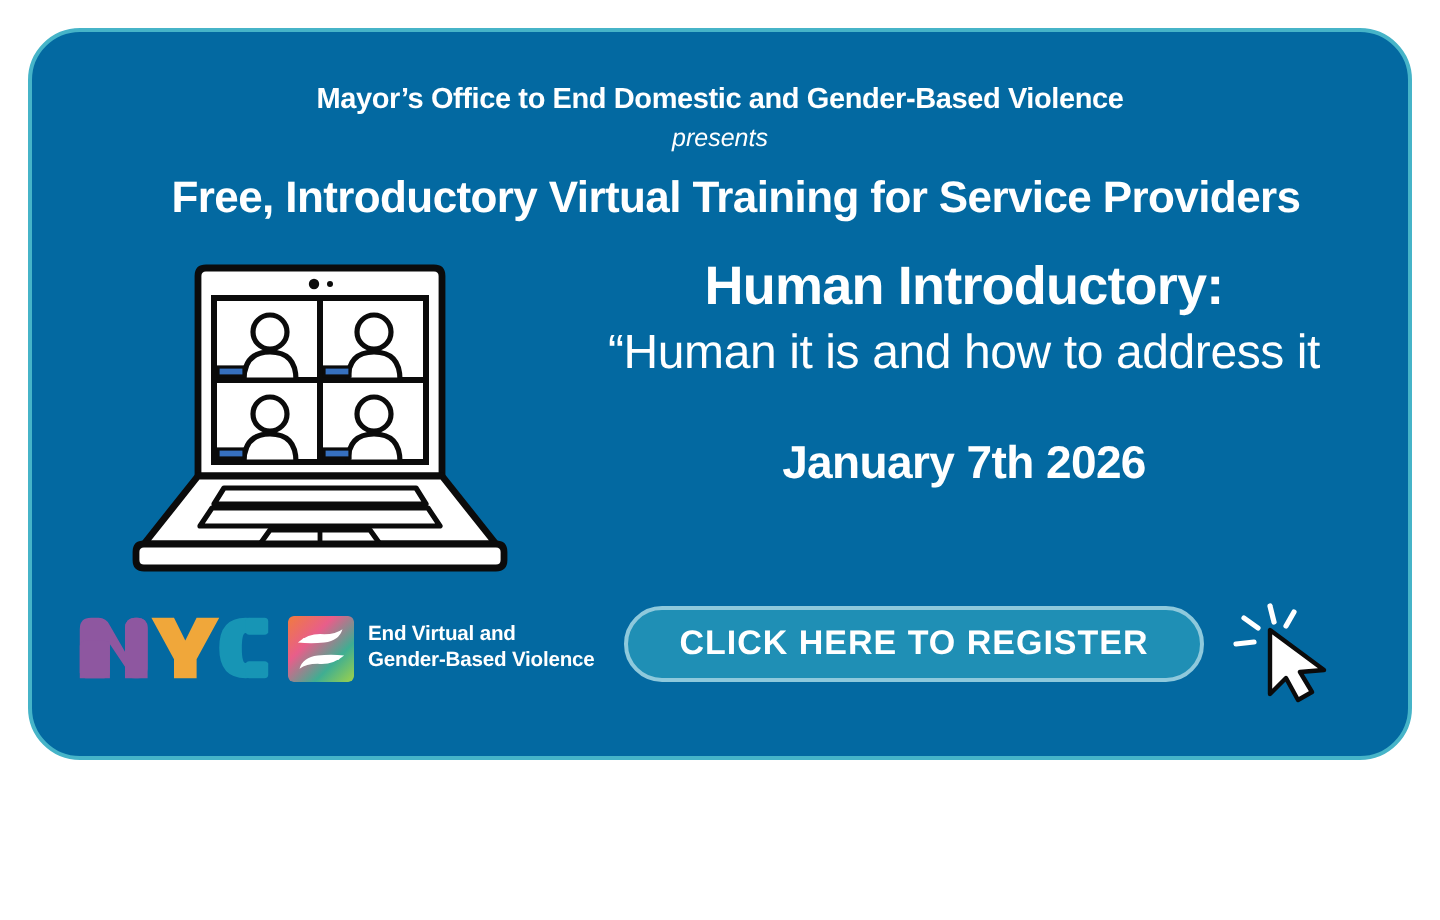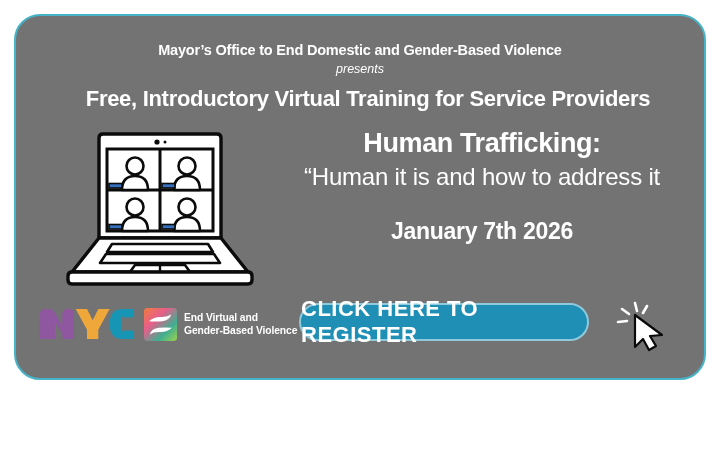--- a/index.html
+++ b/index.html
@@ -14,21 +14,21 @@
     font-family: "Liberation Sans", sans-serif;
   }
 
   #flyer-card {
     position: absolute;
     left: 14px;
     top: 14px;
     width: 692px;
     height: 366px;
     box-sizing: border-box;
-    background: #737373;
+    background: #0369a1;
     border: 2px solid #46B4C8;
     border-radius: 26px;
     overflow: hidden;
   }
 
   
   .hdr {
     text-align: center;
     color: #ffffff;
   }
@@ -132,29 +132,29 @@
     color: #ffffff;
     font-size: 10.3px;
     font-weight: bold;
     line-height: 1.28;
     letter-spacing: -0.1px;
   }
 
   
   #register-button {
     position: absolute;
-    left: 283px;
+    left: 296px;
     top: 5px;
     width: 290px;
     height: 38px;
     background: #1F8FB5;
     border: 2px solid #8EC9DC;
     border-radius: 19px;
     color: #ffffff;
-    font-size: 22px;
+    font-size: 17px;
     font-weight: bold;
     letter-spacing: 0.5px;
     display: flex;
     align-items: center;
     justify-content: center;
     cursor: pointer;
     box-sizing: border-box;
   }
 
   #cursor-icon {
@@ -219,21 +219,21 @@
       <path d="M46 128 L154 128 L160 137 L40 137 Z" fill="#ffffff" stroke="#0B0B0B" stroke-width="2.6" stroke-linejoin="round"></path>
 
       <path d="M75 139 L125 139 L130 146 L70 146 Z" fill="#ffffff" stroke="#0B0B0B" stroke-width="2.6" stroke-linejoin="round"></path>
       <line x1="100" y1="139" x2="100" y2="146" stroke="#0B0B0B" stroke-width="2.4"></line>
 
       <path d="M12 146 L188 146 Q192 146 192 150 L192 154 Q192 158 188 158 L12 158 Q8 158 8 154 L8 150 Q8 146 12 146 Z" fill="#ffffff" stroke="#0B0B0B" stroke-width="3.4" stroke-linejoin="round"></path>
     </svg>
   </div>
 
   <div id="right-col">
-    <div id="topic-title">Human Trafficking:</div>
+    <div id="topic-title">Human Introductory:</div>
     <div id="topic-subtitle">“Human it is and how to address it</div>
     <div id="event-date">January 7th 2026</div>
   </div>
 
   <div id="footer-row">
 
     <div id="nyc-logo-group">
 
       <svg id="nyc-wordmark" viewBox="0 0 104 36" height="34" width="98">
 

